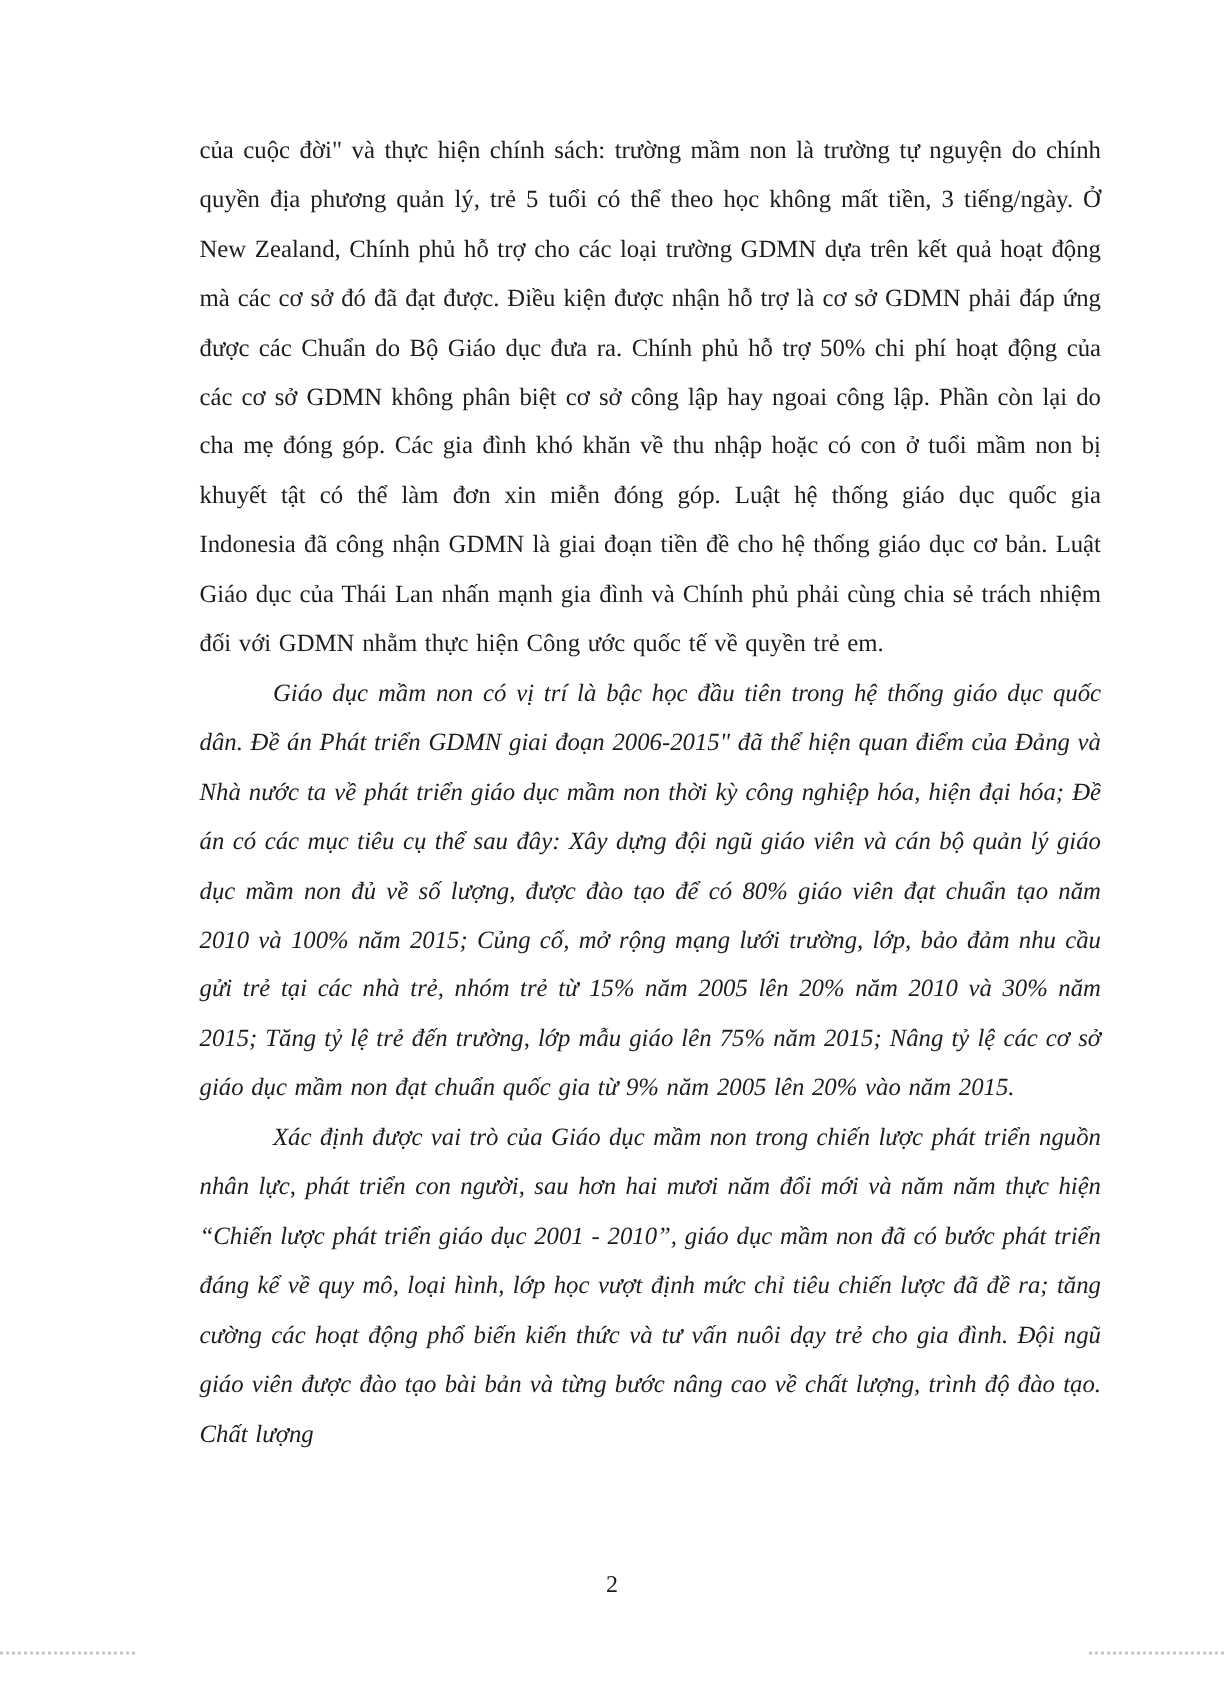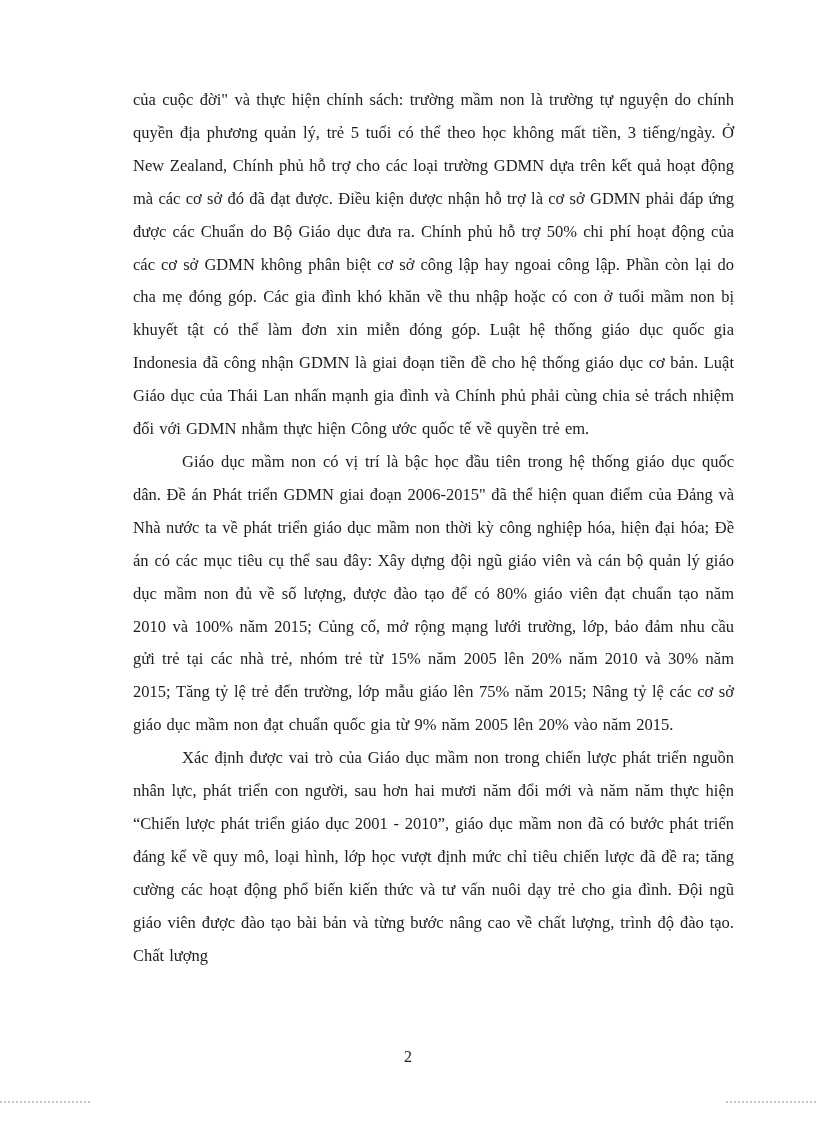--- a/index.html
+++ b/index.html
@@ -25,20 +25,21 @@
     line-height: 32.9px;
     text-align: justify;
     word-spacing: 1px;
   }
   .content p {
     margin: 0;
     padding: 0;
   }
   .content p.indent {
     text-indent: 49px;
+    font-style: italic;
   }
   .page-number {
     position: absolute;
     top: 1048px;
     left: 0;
     width: 100%;
     text-align: center;
     font-size: 16px;
   }
   .edge-dots {

